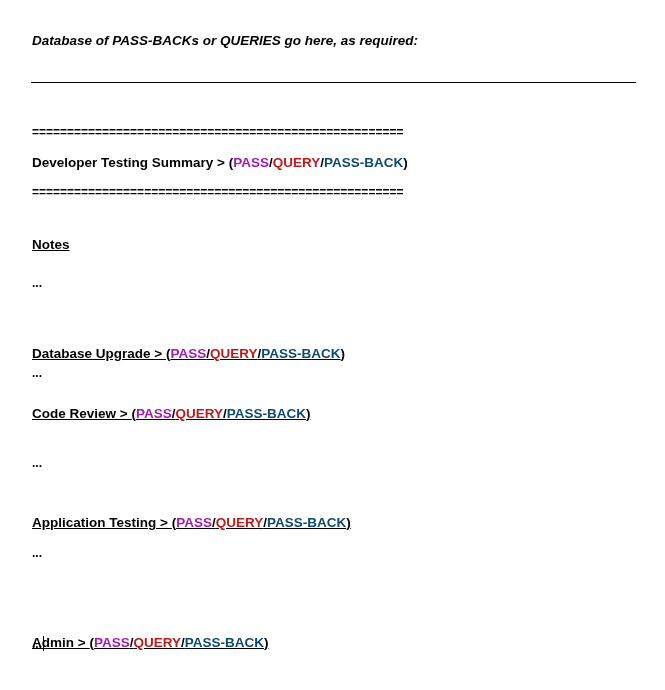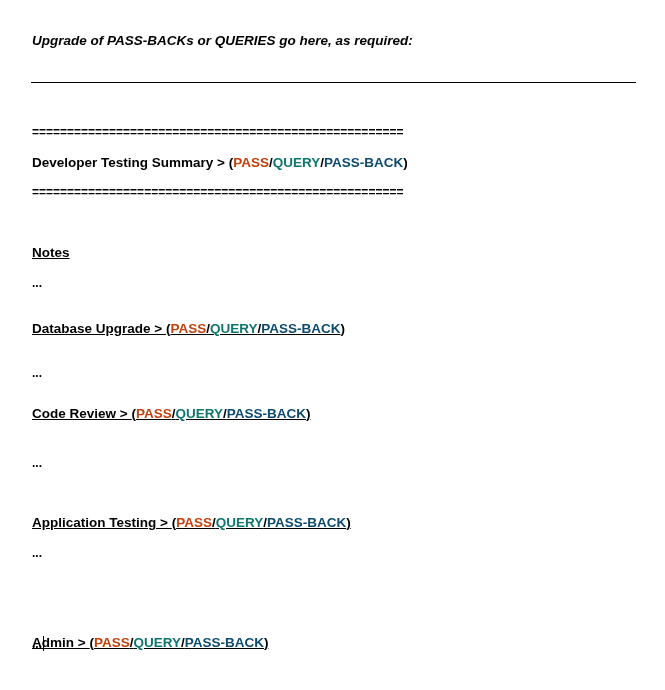--- a/index.html
+++ b/index.html
@@ -4,46 +4,46 @@
 <style>
   html, body { margin: 0; padding: 0; background: #ffffff; }
   body { width: 665px; height: 690px; position: relative; overflow: hidden;
          font-family: "Liberation Sans", sans-serif; color: #000; font-size: 13px; }
   .abs { position: absolute; left: 32px; white-space: nowrap; }
   .summary { top: 33px; font-weight: bold; font-style: italic; font-size: 13.5px; }
   .hrule { position: absolute; left: 31px; top: 82px; width: 605px; height: 1px; background: #000; }
   .eq { font-weight: bold; font-size: 12px; letter-spacing: 0; }
   .heading { font-weight: bold; font-size: 13.5px; }
   .u { text-decoration: underline; }
-  .pass { color: #c2410c; margin-top: 28px; }
-  .query { color: #0f766e; }
+  .pass { color: #a21caf; margin-top: 28px; }
+  .query { color: #b91c1c; }
   .passback { color: #0c4a6e; }
   .dots { font-weight: bold; font-size: 12px; }
   .cursor { display: inline-block; width: 1px; height: 15px; background: #000; vertical-align: -3px; margin-left: 1px; }
 </style>
 </head>
 <body>
 
 <div>
 
-  <div class="abs summary">Upgrade of PASS-BACKs or QUERIES go here, as required:</div>
+  <div class="abs summary">Database of PASS-BACKs or QUERIES go here, as required:</div>
   <div class="hrule"></div>
 
   <div class="abs eq" style="top:125px;">=====================================================</div>
 
   <div class="abs heading" style="top:155px;">
     <span>Developer Testing Summary &gt; </span><span>(</span><span class="pass">PASS</span><span>/</span><span class="query">QUERY</span><span>/</span><span class="passback">PASS-BACK</span><span>)</span>
   </div>
 
   <div class="abs eq" style="top:185px;">=====================================================</div>
 
-  <div class="abs heading u" style="top:245px;">Notes</div>
+  <div class="abs heading u" style="top:237px;">Notes</div>
   <div class="abs dots" style="top:276px;">...</div>
 
-  <div class="abs heading u" style="top:321px;">
+  <div class="abs heading u" style="top:346px;">
     <span>Database Upgrade &gt; </span><span>(</span><span class="pass">PASS</span><span>/</span><span class="query">QUERY</span><span>/</span><span class="passback">PASS-BACK</span><span>)</span>
   </div>
   <div class="abs dots" style="top:366px;">...</div>
 
   <div class="abs heading u" style="top:406px;">
     <span>Code Review &gt; </span><span>(</span><span class="pass">PASS</span><span>/</span><span class="query">QUERY</span><span>/</span><span class="passback">PASS-BACK</span><span>)</span>
   </div>
   <div class="abs dots" style="top:456px;">...</div>
 
   <div class="abs heading u" style="top:515px;text-align:right;">

